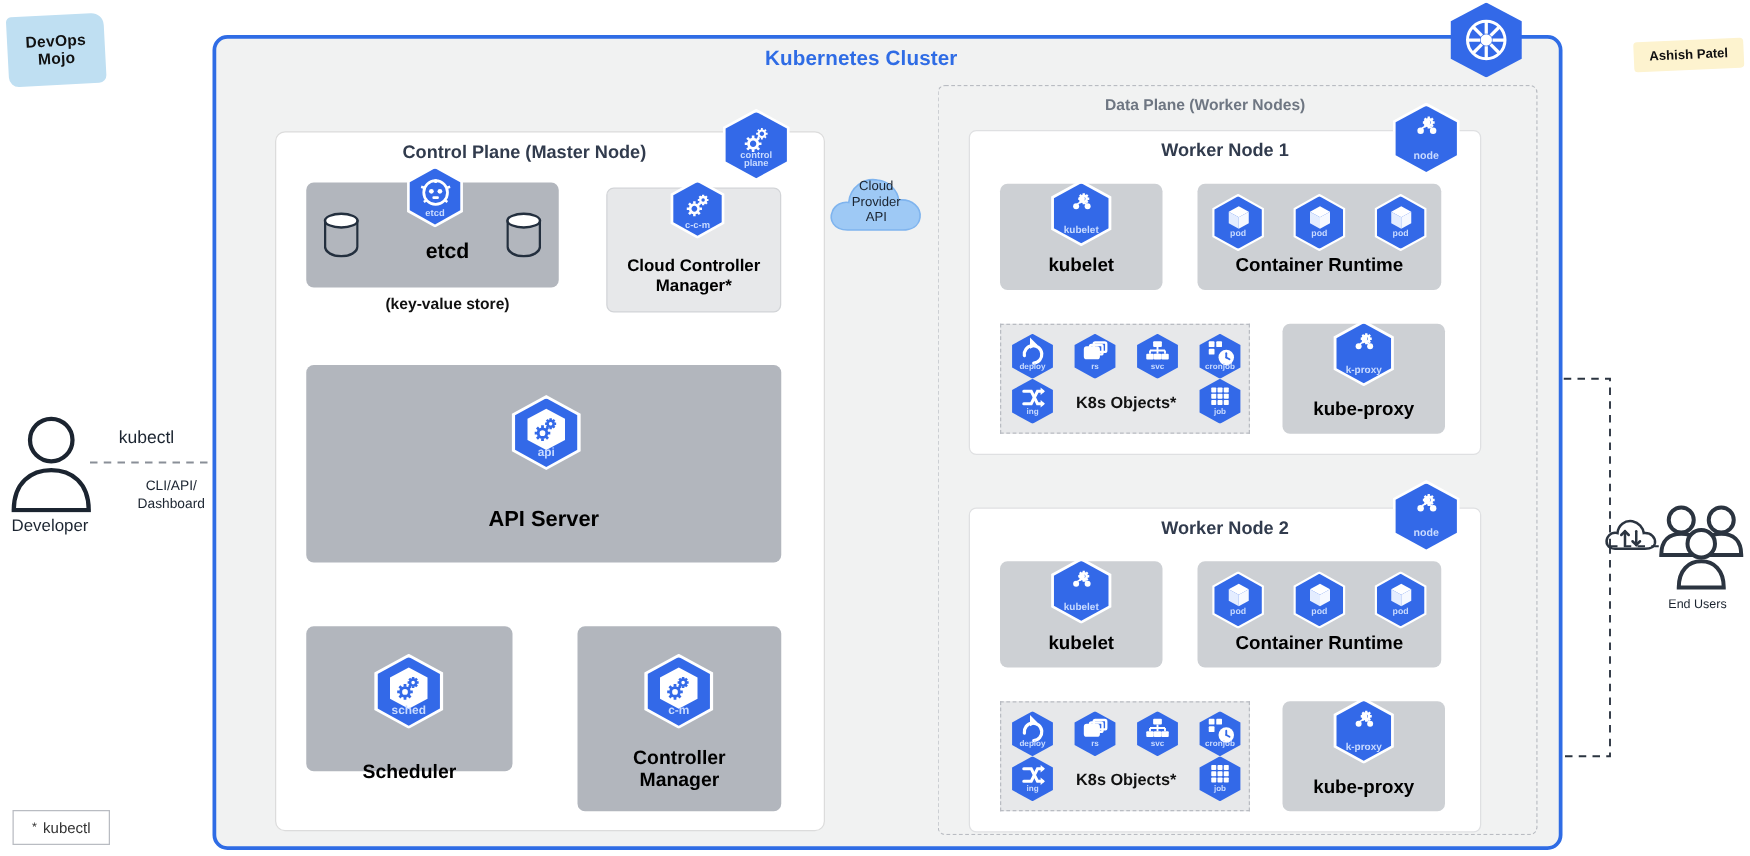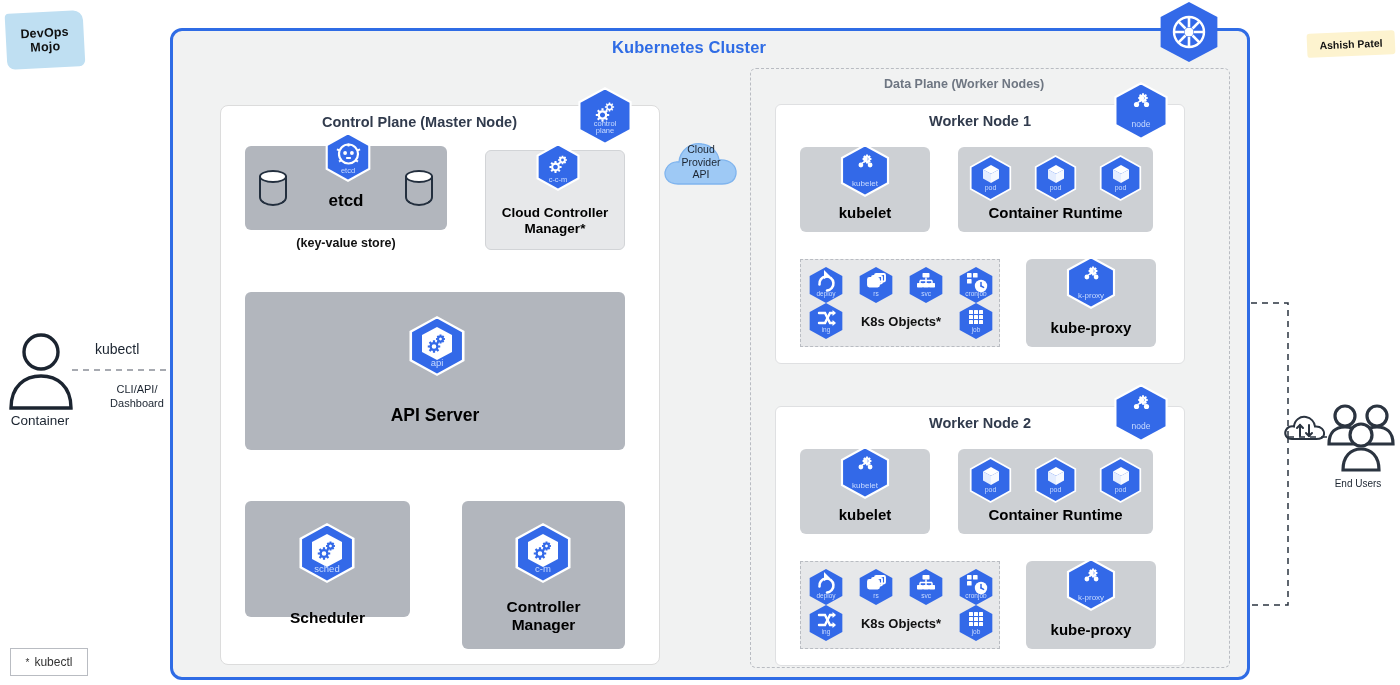--- a/index.html
+++ b/index.html
@@ -87,21 +87,21 @@
     font-weight: bold;
     color: #000;
     line-height: 1.15;
   }
   .card-sub {
     position: absolute; width: 100%; text-align: center;
     font-weight: bold; color: #111; font-size: 12.5px;
   }
 
   
-  #etcd-card { left: 245px; top: 146px; width: 202px; height: 84px; }
+  #etcd-card { left: 245px; top: 146px; width: 202px; height: 84px; padding-left: 12px; }
   #etcd-label { top: 45px; font-size: 17px; }
   #etcd-sub { top: 66px; margin-top: 24px; }
   .cyl { position: absolute; width: 28px; height: 38px; }
   .cyl .body {
     position: absolute; left: 0; top: 6px; width: 28px; height: 30px;
     border: 2px solid #232f3e; border-top: none;
     border-radius: 0 0 14px 14px / 0 0 9px 9px;
     background: transparent;
   }
   .cyl .top {
@@ -196,20 +196,21 @@
     display: inline-block;
     background: #3369e8;
     clip-path: polygon(50% 0%, 93% 25%, 93% 75%, 50% 100%, 7% 75%, 7% 25%);
   }
   .hexbadge > svg { position: absolute; left: 0; top: 0; }
   .hexbadge .sub {
     position: absolute; left: 0; width: 100%;
     text-align: center; color: #c9dbff;
     font-family: "Liberation Sans", sans-serif;
     pointer-events: none;
+    font-weight: bold;
   }
   .hexwrap { position: absolute; }
   .hexwrap.ring {
     background: #fff;
     clip-path: polygon(50% 0%, 93% 25%, 93% 75%, 50% 100%, 7% 75%, 7% 25%);
     display: flex; align-items: center; justify-content: center;
   }
 
   
   #cloud-provider {
@@ -1043,21 +1044,21 @@
     </div>
     <div class="card-label kproxy-label">kube-proxy</div>
   </div>
 
   <div class="abs" style="left:5px; top:330px; width:72px; height:80px;">
     <svg width="72" height="80" viewBox="0 0 72 80">
       <circle cx="36" cy="22" r="17" fill="none" stroke="#1b2430" stroke-width="3.4"></circle>
       <path d="M6 78 C6 56 20 46 36 46 C52 46 66 56 66 78 Z" fill="none" stroke="#1b2430" stroke-width="3.4"></path>
     </svg>
   </div>
-  <div class="abs" id="developer-label">Container</div>
+  <div class="abs" id="developer-label">Developer</div>
   <div class="abs" id="kubectl-label">kubectl</div>
   <div class="abs" id="cliapi-label">
     <div>CLI/API/</div>
     <div>Dashboard</div>
   </div>
 
   <div class="abs" style="left:1282px; top:412px; width:44px; height:36px;">
     <svg width="44" height="36" viewBox="0 0 44 36">
       <path d="M10 27 C4 27 2 22 4 18 C5.5 15 9 13.5 12 14.5 C12.5 8 18 4 24 5
                C29 6 32.5 10 33 14.5 C39 14 42.5 18 42 22.5 C41.5 26 38 27 34 27 Z" fill="none" stroke="#2b3440" stroke-width="2"></path>

